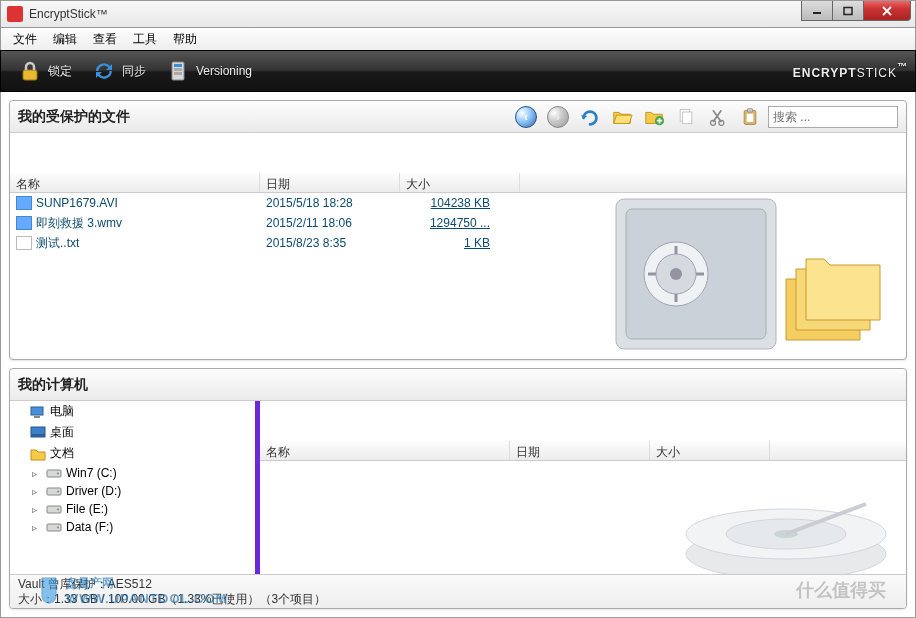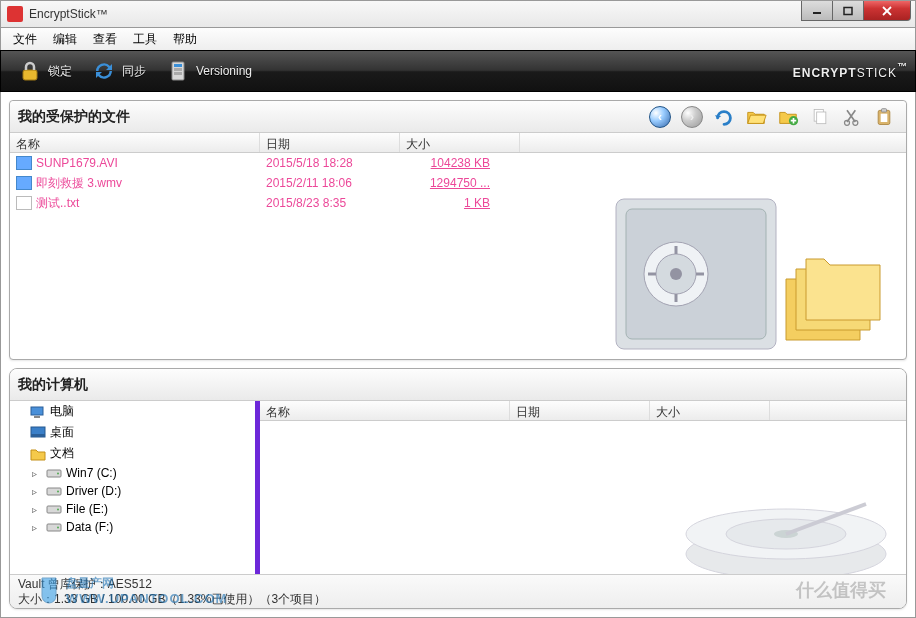--- a/index.html
+++ b/index.html
@@ -23,40 +23,40 @@
 .tool-btn { display:flex; align-items:center; gap:6px; padding:4px 10px; cursor:pointer; text-shadow:0 1px 0 #000; }
 .tool-btn .ticon { width:24px; height:24px; display:flex; align-items:center; justify-content:center; }
 .brand { margin-left:auto; font-family: Arial, sans-serif; font-weight: bold; font-size: 18px; letter-spacing: 1px; color:#eee; text-shadow:0 1px 1px #000; }
 .brand small { font-size:10px; vertical-align: top; }
 
 
 .frame { border: 1px solid #999; border-top:none; padding: 8px; background:#fff; height: calc(618px - 28px - 22px - 42px); display:flex; flex-direction:column; gap:8px; }
 
 .panel { border:1px solid #aaa; border-radius:4px; box-shadow:0 1px 2px rgba(0,0,0,.1); background:#fff; display:flex; flex-direction:column; position:relative; overflow:hidden; }
 .panel.top { height: 260px; }
-.panel.bottom { flex:1; min-height:0;border-radius:8px; }
+.panel.bottom { flex:1; min-height:0; }
 
 .panel-header { height:32px; background:linear-gradient(#fdfdfd,#eaeaea); border-bottom:1px solid #ccc; display:flex; align-items:center; padding:0 8px; gap:4px; border-radius:4px 4px 0 0; }
 .panel-title { font-weight:bold; font-size:14px; flex:1; color:#222; }
 .hbtn { width:28px; height:26px; display:flex; align-items:center; justify-content:center; cursor:pointer; border-radius:3px; }
 .hbtn.circle > div { width:22px; height:22px; border-radius:50%; background:radial-gradient(circle at 30% 30%,#fff,#9cf 40%,#36a); border:1px solid #258; display:flex; align-items:center; justify-content:center; color:#fff; font-weight:bold; }
 .hbtn.circle.disabled > div { background:radial-gradient(circle at 30% 30%,#fff,#ccc 40%,#999); border-color:#888; color:#eee; }
 .search-box { width:130px; height:22px; border:1px solid #aaa; background:#fff; padding:0 4px; font-size:12px; }
 
 
-.cols { height:20px; background:linear-gradient(#fdfdfd,#ececec); border-bottom:1px solid #ccc; display:flex; }
+.cols { height:20px; background:linear-gradient(#fdfdfd,#ececec); border-bottom:1px solid #ccc; display:flex;margin-top:40px; }
 .col { border-right:1px solid #ddd; padding:3px 6px; font-size:12px; color:#333; }
 .col.name { width:250px; }
 .col.date { width:140px; }
 .col.size { width:120px; text-align:left; }
 
 
 .file-list { position:relative; flex:1; overflow:auto; }
 .row { display:flex; height:20px; align-items:center; }
-.cell { padding:0 6px; font-size:12px; color:#ec4899; white-space:nowrap; overflow:hidden; text-overflow:ellipsis; }
+.cell { padding:0 6px; font-size:12px; color:#0c4a6e; white-space:nowrap; overflow:hidden; text-overflow:ellipsis; }
 .cell.name { width:250px; display:flex; align-items:center; gap:4px; }
 .cell.date { width:140px; }
 .cell.size { width:120px; text-align:right; padding-right:30px;text-decoration:underline; }
 .file-ico { width:16px; height:14px; background:#6af; border:1px solid #48c; flex-shrink:0; }
 .file-ico.txt { background:#fff; border-color:#bbb; }
 
 
 .vault-bg { position:absolute; right:0; bottom:0; width:300px; height:170px; pointer-events:none; opacity:.9; }
 .hdd-bg { position:absolute; right:10px; bottom:-10px; width:220px; height:120px; pointer-events:none; opacity:.5; }
 
@@ -185,20 +185,21 @@
             <circle cx="16" cy="19" r="3" fill="none" stroke="#888" stroke-width="1.5"></circle>
           </svg>
         </div>
       <div class="hbtn">
           <svg width="20" height="22" viewBox="0 0 24 24">
             <rect x="5" y="4" width="14" height="17" rx="2" fill="#d9b36a" stroke="#a8833e"></rect>
             <rect x="9" y="2" width="6" height="4" rx="1" fill="#ccc" stroke="#888"></rect>
             <rect x="8" y="8" width="8" height="10" fill="#fff"></rect>
           </svg>
         </div>
+      <input class="search-box" placeholder="搜索 ..." style="">
     </div>
     <div class="cols">
       <div class="col name">名称</div>
       <div class="col date">日期</div>
       <div class="col size">大小</div>
     </div>
     <div class="file-list" id="protected-list">
 
       <div class="row">
           <div class="cell name">

